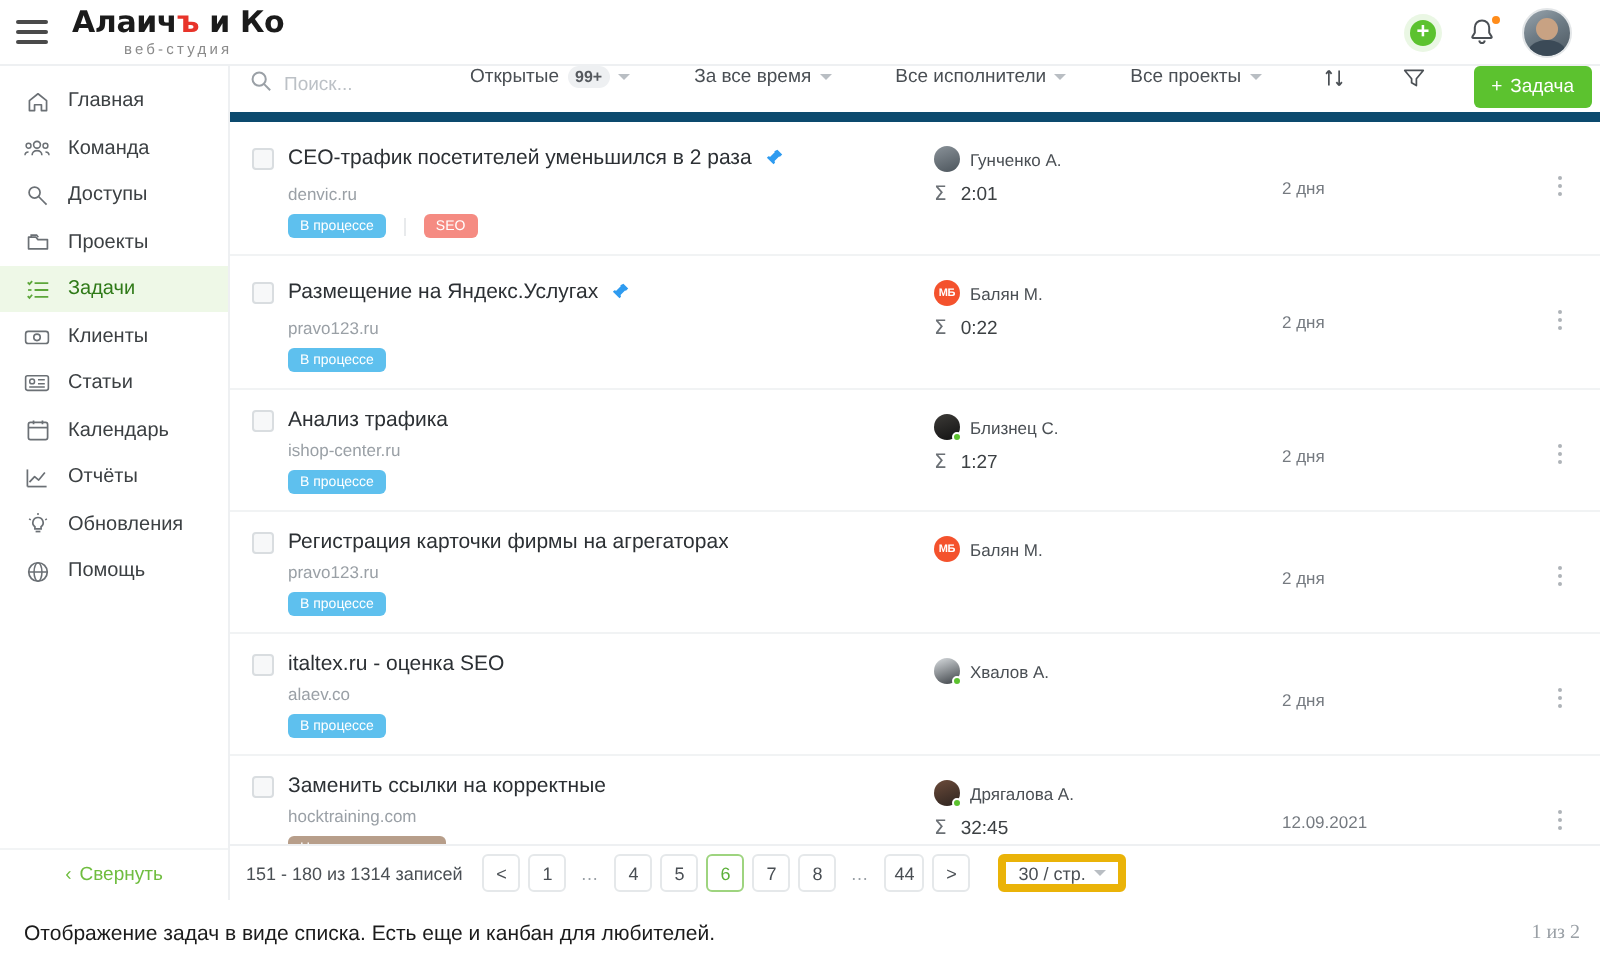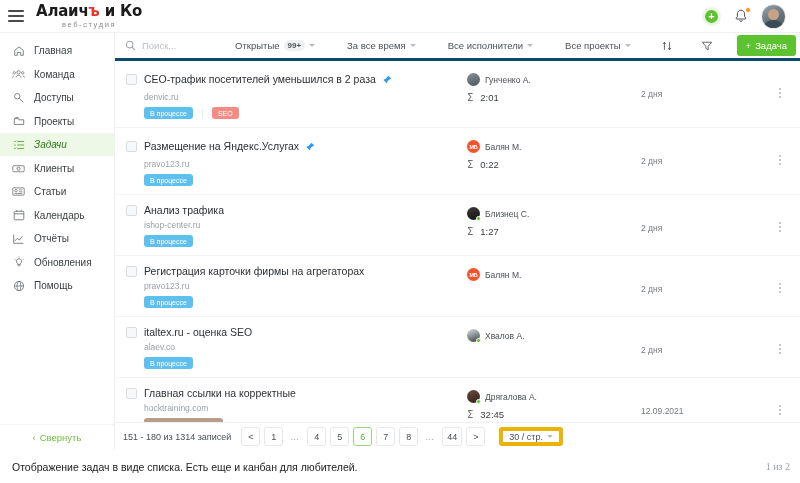--- a/index.html
+++ b/index.html
@@ -86,35 +86,35 @@
     display: flex; flex-direction: column;
     background: #fff;
   }
   .nav { padding-top: 6px; flex: 1; }
   .nav-item {
     display: flex; align-items: center;
     height: 23px; padding-left: 12px; gap: 9px;
     font-size: 10px; color: #3c4043; cursor: pointer;
     margin-bottom: 0.5px;
   }
-  .nav-item.active { background: #eef8e7; color: #2f7a18; font-style: italic; }
+  .nav-item.active { background: #eef8e7; color: #2f7a18; }
   .nav-ico { width: 13px; height: 13px; display:flex; align-items:center; justify-content:center; flex: 0 0 13px;}
   .nav-ico svg { display:block; }
   .collapse {
     height: 26px; display: flex; align-items: center; justify-content: center;
     gap: 4px; font-size: 9.5px; color: #6fbd3f; cursor: pointer;
     border-top: 1px solid #f2f4f5;
   }
 
   
   .main { flex: 1; display: flex; flex-direction: column; min-width: 0; }
 
   .toolbar {
-    height: 28px; display: flex; align-items: center;
-    border-bottom: 3px solid #0c4a6e; padding: 0 4px 0 10px; gap: 14px;
+    height: 28px; display: flex; align-items: flex-start;
+    border-bottom: 5px solid #0c4a6e; padding: 0 4px 0 10px; gap: 14px;
     background: #fff;
   }
   .search-box { display: flex; align-items: center; gap: 6px; flex: 1; min-width: 0; }
   .search-input {
     border: none; outline: none; font-size: 9.5px; color: #3c4043;
     font-family: "Liberation Sans", sans-serif; width: 100%; background: transparent;
   }
   .search-input::placeholder { color: #bcc1c6; }
   .tb-filter {
     display: flex; align-items: center; gap: 4px;
@@ -590,21 +590,21 @@
                 <i></i>
                 <i></i>
                 <i></i>
               </span>
             </div>
           </div>
           <div class="task-row">
             <div class="task-left">
               <div class="task-title-line">
                 <span class="checkbox"></span>
-                <span class="task-title">Главная ссылки на корректные</span>
+                <span class="task-title">Заменить ссылки на корректные</span>
               </div>
               <div class="task-sub">hocktraining.com</div>
               <div class="tags">
                 <span class="tag tag-cyclic">Циклическая задача</span>
               </div>
             </div>
             <div class="task-assignee">
               <div class="assignee-line">
                 <span class="av av-photo4">
                   <span class="av-dot"></span>

